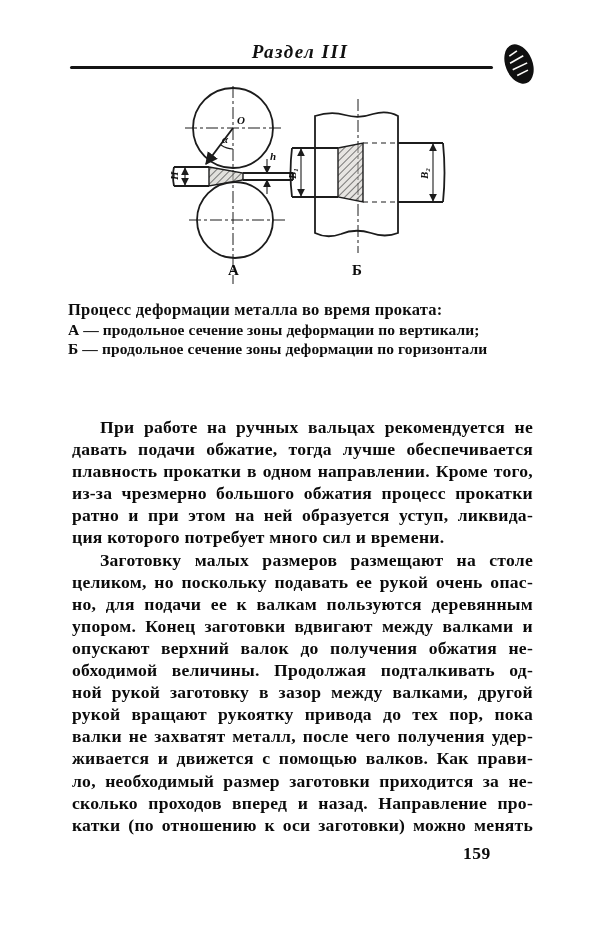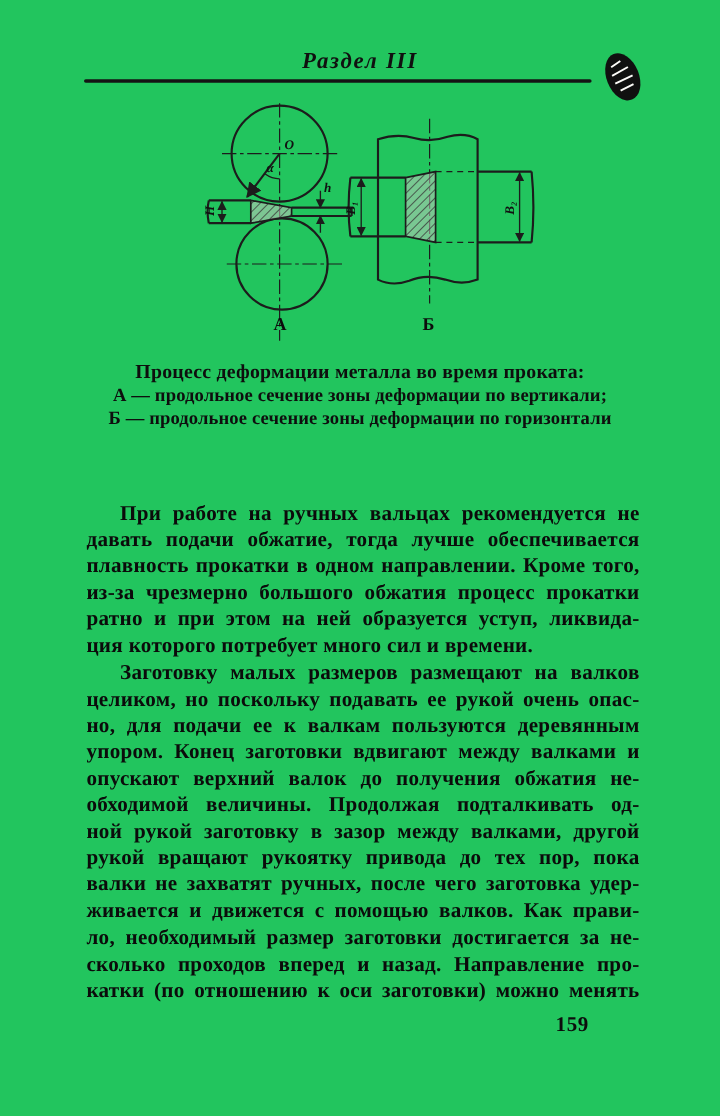--- a/index.html
+++ b/index.html
@@ -1,18 +1,18 @@
 <!DOCTYPE html>
 <html><head>
 <meta charset="utf-8">
 <style>
   html,body { margin:0; padding:0; background:#e8e6e1; }
   .page {
     position:relative; width:600px; height:930px; margin:0 auto;
-    background:#22c55e; color:#111; overflow:hidden;
+    background:#ffffff; color:#111; overflow:hidden;
     font-family:"Liberation Serif", serif;
   }
   .section-title {
     position:absolute; top:41px; left:0; width:100%;
     text-align:center; font-style:italic; font-weight:700;
     font-size:19px; letter-spacing:1.5px; color:#101010;
   }
   .header-rule {
     position:absolute; top:66px; left:70px; width:423px; height:3px;
     background:#141414; border-radius:2px;
@@ -20,21 +20,21 @@
   .stamp-svg { position:absolute; left:495px; top:36px; }
   .figure-svg { position:absolute; left:145px; top:85px; }
   .fig-line { stroke:#1c1c1c; fill:none; stroke-width:1.8; }
   .fig-thin { stroke:#1c1c1c; fill:none; stroke-width:1.1; }
   .fig-cl   { stroke:#1c1c1c; fill:none; stroke-width:1; stroke-dasharray:12 3 3 3; }
   .fig-dash { stroke:#1c1c1c; fill:none; stroke-width:1.1; stroke-dasharray:5 4; }
   .fig-text { font-family:"Liberation Serif", serif; font-style:italic; font-weight:700;
               font-size:11px; fill:#111; }
   .fig-view { font-family:"Liberation Serif", serif; font-weight:700; font-size:15px; fill:#0c0c0c; }
   .caption {
-    position:absolute; left:68px; top:299px; width:464px; text-align:center;
+    position:absolute; left:68px; top:299px; width:464px; text-align:left;
     font-weight:700; color:#0e0e0e;
   }
   .caption-title { font-size:16.5px; line-height:22px; letter-spacing:0.2px; }
   .caption .cap-line { font-size:15.5px; line-height:18.6px; letter-spacing:0.1px; }
   .body-text {
     position:absolute; left:72px; top:416px; width:461px;
     font-weight:700; font-size:17.6px; line-height:22.1px;
     letter-spacing:0.25px; color:#0b0b0b;
   }
   .para .line { text-align:justify; text-align-last:justify; white-space:normal; }
@@ -137,31 +137,31 @@
   <div class="body-text">
     <div class="para para-1">
         <div class="line">При работе на ручных вальцах рекомендуется не</div>
         <div class="line">давать подачи обжатие, тогда лучше обеспечивается</div>
         <div class="line">плавность прокатки в одном направлении. Кроме того,</div>
         <div class="line">из-за чрезмерно большого обжатия процесс прокатки</div>
         <div class="line">ратно и при этом на ней образуется уступ, ликвида-</div>
         <div class="line">ция которого потребует много сил и времени.</div>
       </div>
     <div class="para para-2">
-        <div class="line">Заготовку малых размеров размещают на валков</div>
+        <div class="line">Заготовку малых размеров размещают на столе</div>
         <div class="line">целиком, но поскольку подавать ее рукой очень опас-</div>
         <div class="line">но, для подачи ее к валкам пользуются деревянным</div>
         <div class="line">упором. Конец заготовки вдвигают между валками и</div>
         <div class="line">опускают верхний валок до получения обжатия не-</div>
         <div class="line">обходимой величины. Продолжая подталкивать од-</div>
         <div class="line">ной рукой заготовку в зазор между валками, другой</div>
         <div class="line">рукой вращают рукоятку привода до тех пор, пока</div>
-        <div class="line">валки не захватят ручных, после чего заготовка удер-</div>
+        <div class="line">валки не захватят металл, после чего получения удер-</div>
         <div class="line">живается и движется с помощью валков. Как прави-</div>
-        <div class="line">ло, необходимый размер заготовки достигается за не-</div>
+        <div class="line">ло, необходимый размер заготовки приходится за не-</div>
         <div class="line">сколько проходов вперед и назад. Направление про-</div>
         <div class="line">катки (по отношению к оси заготовки) можно менять</div>
       </div>
   </div>
 
   <div class="page-number">159</div>
 
 </div>
 
 </body></html>

